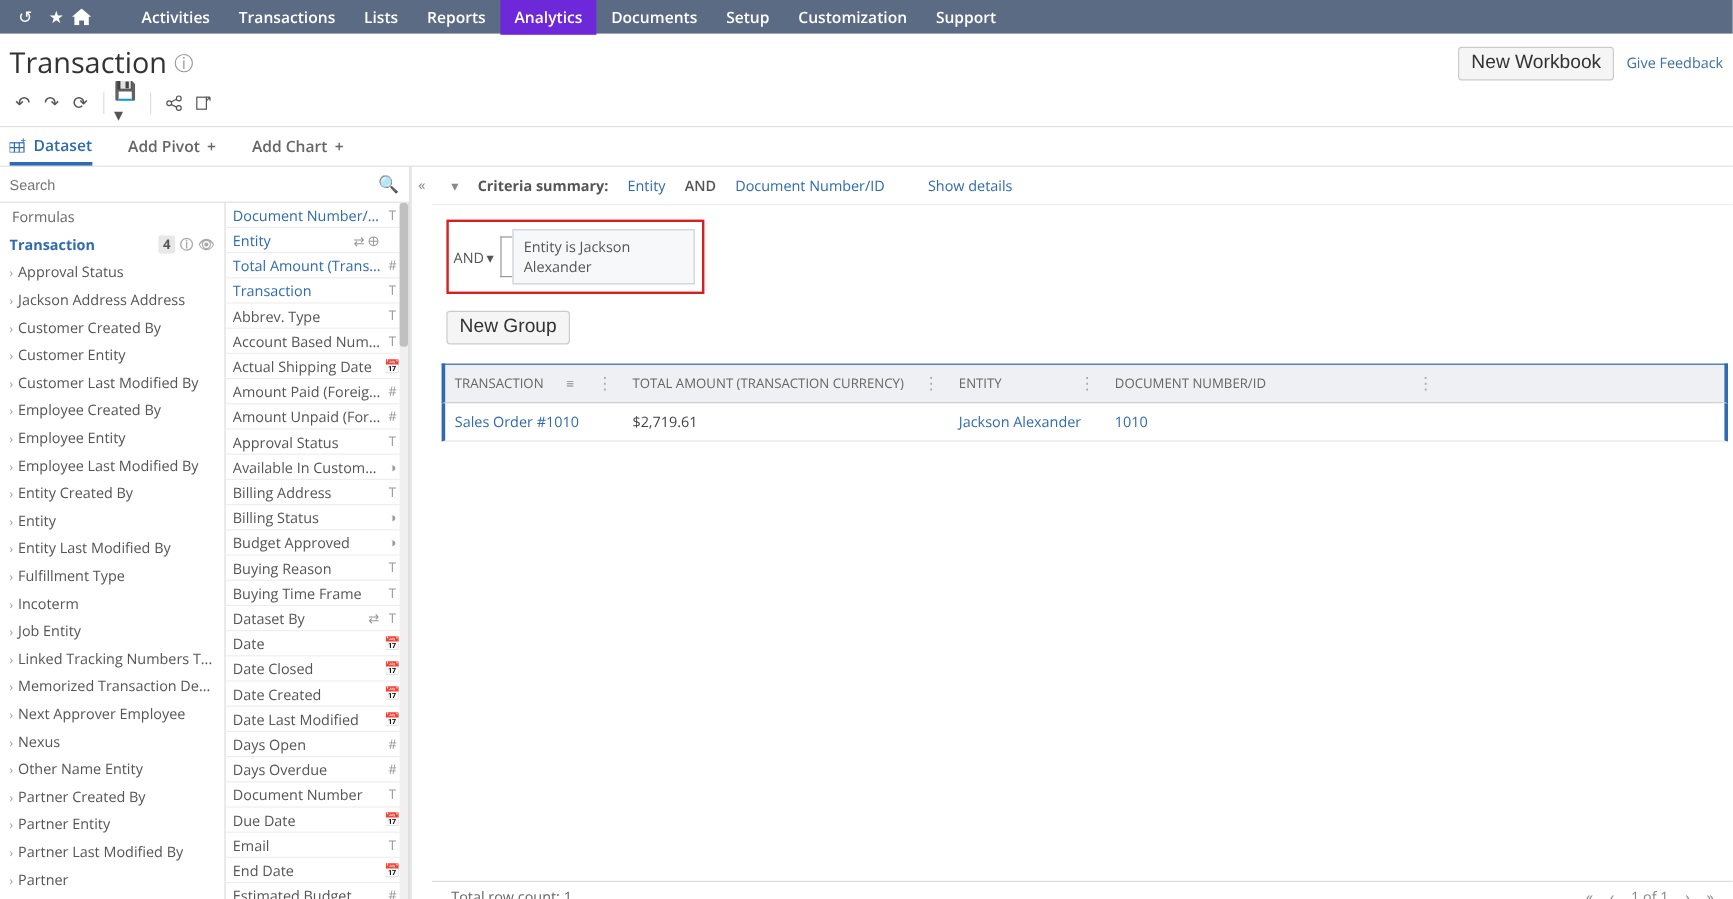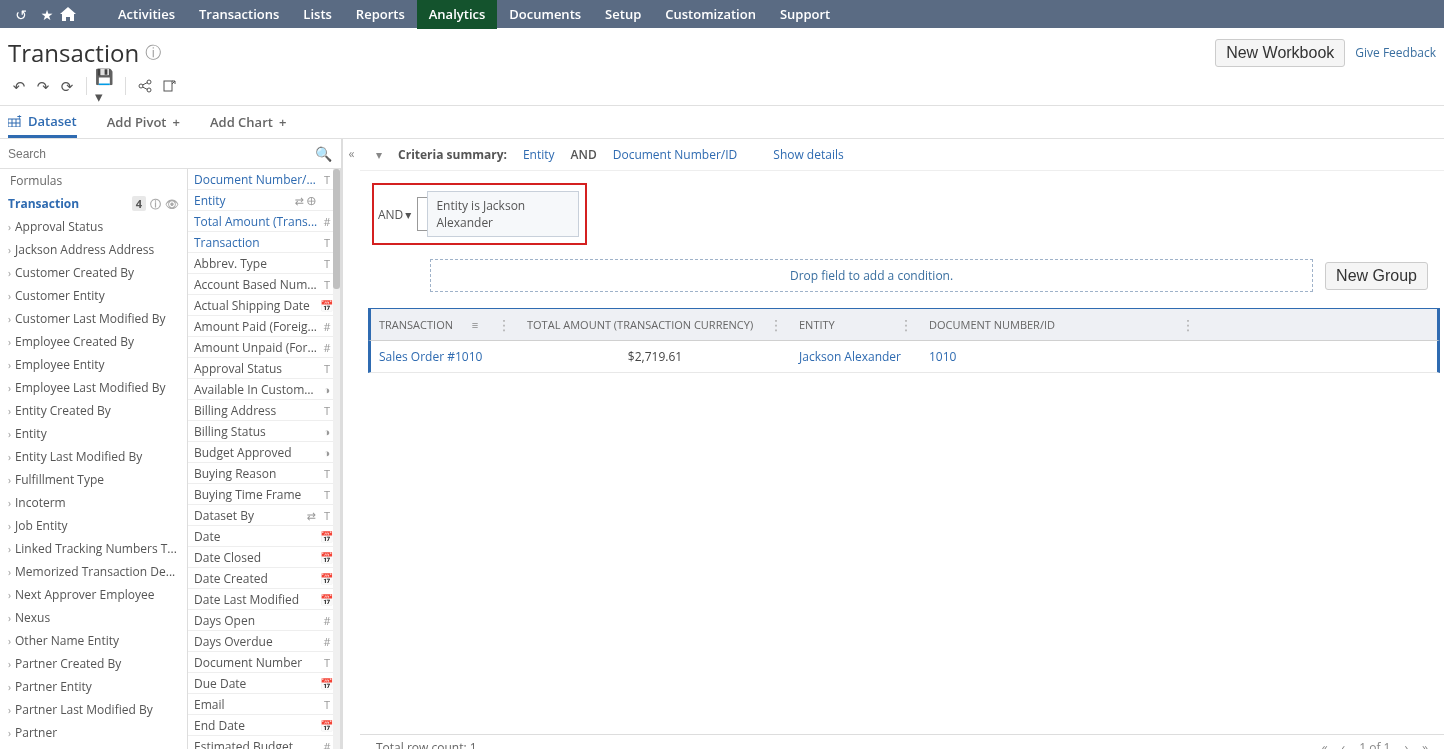--- a/index.html
+++ b/index.html
@@ -3,21 +3,21 @@
 <meta charset="utf-8">
 <style>
 * { box-sizing: border-box; margin: 0; padding: 0; }
 body { font-family: "Open Sans", Arial, sans-serif; font-size: 12px; color: #333; background: #fff; width: 1444px; }
 
 
 .topnav { background: #5a6b83; height: 28px; display: flex; align-items: center; padding: 0 8px; }
 .topnav .icon-btn { color: #fff; width: 26px; text-align: center; cursor: pointer; font-size: 14px; }
 .topnav .menu { display: flex; margin-left: 20px; justify-content: flex-end; }
 .topnav .menu-item { color: #fff; font-weight: 600; padding: 6px 12px; cursor: pointer; font-size: 13px; }
-.topnav .menu-item.active { background: #14532d; }
+.topnav .menu-item.active { background: #6d28d9; }
 
 
 .titlebar { display: flex; align-items: center; padding: 8px 8px 0 8px; }
 .titlebar h1 { font-size: 24px; font-weight: 400; color: #333; }
 .info-icon { margin-left: 6px; color: #999; font-size: 16px; }
 .titlebar .right { margin-left: auto; display: flex; gap: 10px; align-items: center; }
 .btn { border: 1px solid #ccc; border-radius: 3px; padding: 4px 10px; background: #f5f5f5; cursor: pointer; font-size: 16px; color:#333;}
 .link { color: #3a6fa0; cursor: pointer; }
 
 
@@ -80,21 +80,21 @@
 .dropzone-row { display:flex; align-items:center; margin-top:14px; gap:12px;}
 .dropzone { flex:1; border:1px dashed #9fb2c9; text-align:center; color:#3a6fa0; padding:7px; margin-left:58px;}
 
 
 .tableheader { display:flex; background:#eef0f4; border:1px solid #2f6bb1; border-left:3px solid #2f6bb1; border-right:3px solid #2f6bb1; border-bottom:1px solid #d0d0d0; margin:10px 4px 0 8px;}
 .th { color:#666; font-size:11px; padding:6px 8px; display:flex; align-items:center; gap:6px; position:relative;}
 .th .more { color:#aaa; cursor:pointer; margin-left:auto; font-size:14px;}
 .th1 { flex:0 0 148px; } .th2 { flex:0 0 272px; } .th3 { flex:0 0 130px; } .th4 { flex:1; }
 .tablerow { display:flex; border-left:3px solid #2f6bb1; border-right:3px solid #2f6bb1; border-bottom:1px solid #e8e8e8; margin:0 4px 0 8px; padding:4px 0;}
 .td { padding:3px 8px; } 
-.td1 { flex:0 0 148px; color:#2f6bb1;} .td2 { flex:0 0 272px; text-align:center; color:#444;} .td3 { flex:0 0 130px; color:#2f6bb1;} .td4 { flex:1; color:#2f6bb1;}
+.td1 { flex:0 0 148px; color:#2f6bb1;} .td2 { flex:0 0 272px; text-align:left; color:#444;} .td3 { flex:0 0 130px; color:#2f6bb1;} .td4 { flex:1; color:#2f6bb1;}
 .tableframe { border-bottom:3px solid #2f6bb1; margin:0 4px 0 8px; flex:1; }
 
 
 .footer { display:flex; align-items:center; border-top:1px solid #ddd; padding:4px 16px; color:#666; position:absolute; bottom:0; left:0; right:0; background:#fff;}
 .pager { margin-left:auto; display:flex; align-items:center; gap:14px; color:#888;}
 .pager .pbtn { cursor:pointer; }
 
 svg{display:block;}
 </style>
 </head>
@@ -439,21 +439,20 @@
           <div class="conds">
             <div class="cond">Entity is Jackson Alexander</div>
           </div>
         </div>
         <div style="display:flex;flex-direction:column;flex:1;gap:8px;padding:6px 0;">
           <div class="cond-strip"></div>
           <div class="cond-strip"></div>
         </div>
       </div>
       <div class="dropzone-row">
-        <div class="dropzone">Drop field to add a condition.</div>
         <button class="btn">New Group</button>
       </div>
     </div>
 
     <div class="tableheader">
       <div class="th th1">
           <span>TRANSACTION</span>
           <span style="margin-left:auto;color:#888;">≡</span>
           <span class="more">⋮</span>
         </div>

